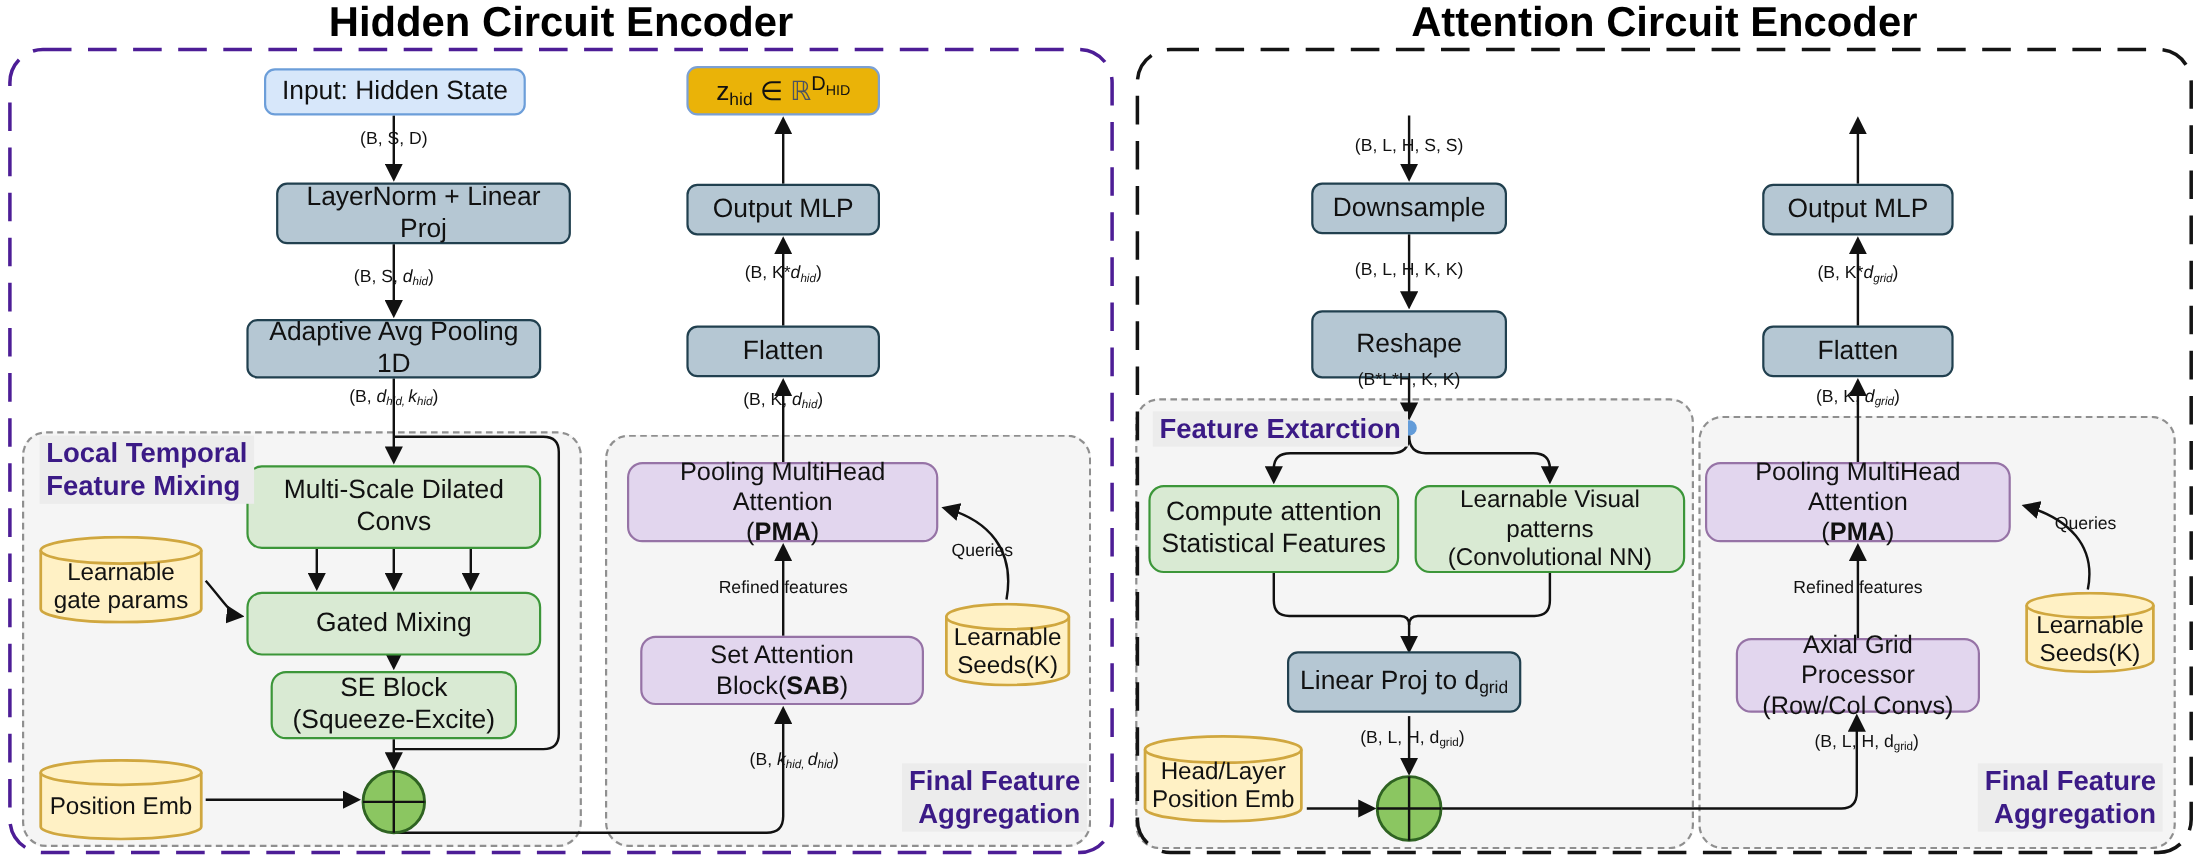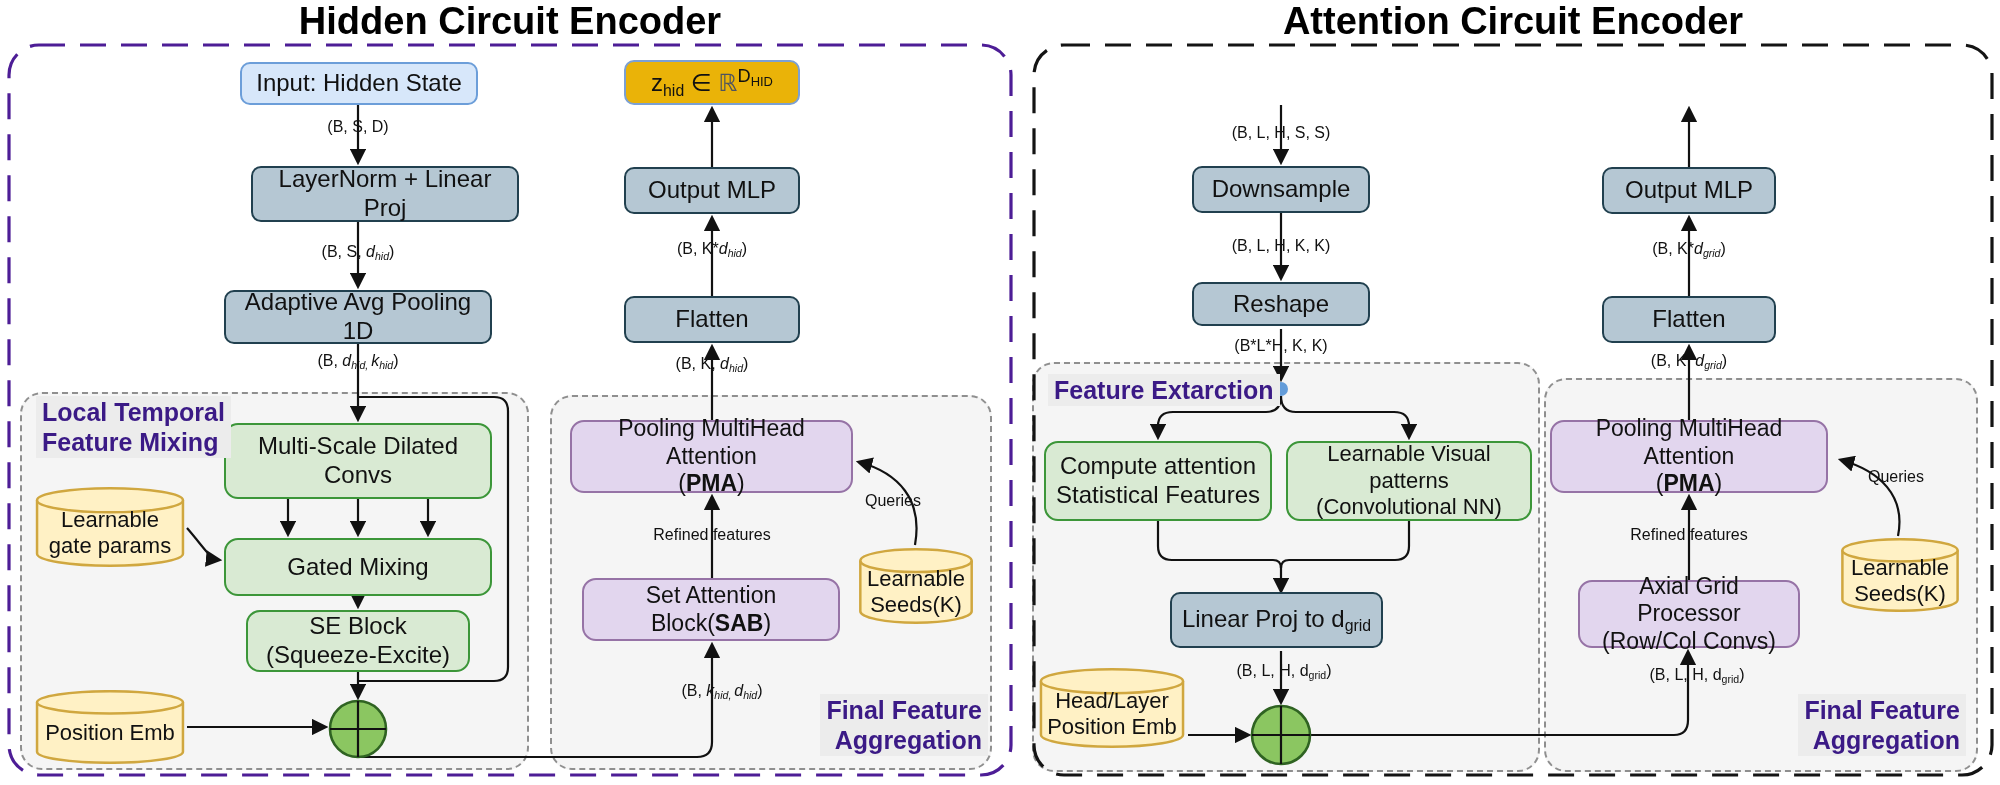--- a/index.html
+++ b/index.html
@@ -195,21 +195,21 @@
     </div>
   <div class="dim" style="left:712px;top:355px;"><span>(B, K, </span><span class="seg-i">d</span><span class="seg-is">hid</span><span>)</span></div>
 
   <div class="dim" style="left:1281px;top:124px;">(B, L, H, S, S)</div>
 
   <div class="node slate" style="left:1192px;top:166px;width:178px;height:47px;">
     <span class="txt">Downsample</span>
     </div>
   <div class="dim" style="left:1281px;top:237px;">(B, L, H, K, K)</div>
 
-  <div class="node slate" style="left:1192px;top:282px;width:178px;height:44px;">
+  <div class="node slate" style="left:1192px;top:282px;width:178px;height:62px;">
     <span class="txt">Reshape</span>
     </div>
   <div class="dim" style="left:1281px;top:337px;">(B*L*H, K, K)</div>
 
   <div class="grouplabel" style="left:1048px;top:374px;">Feature Extarction</div>
 
   <div class="node green" style="left:1044px;top:441px;width:228px;height:80px;align-items:center;">
     <span class="txt">Compute attention
 Statistical Features</span>
     </div>

